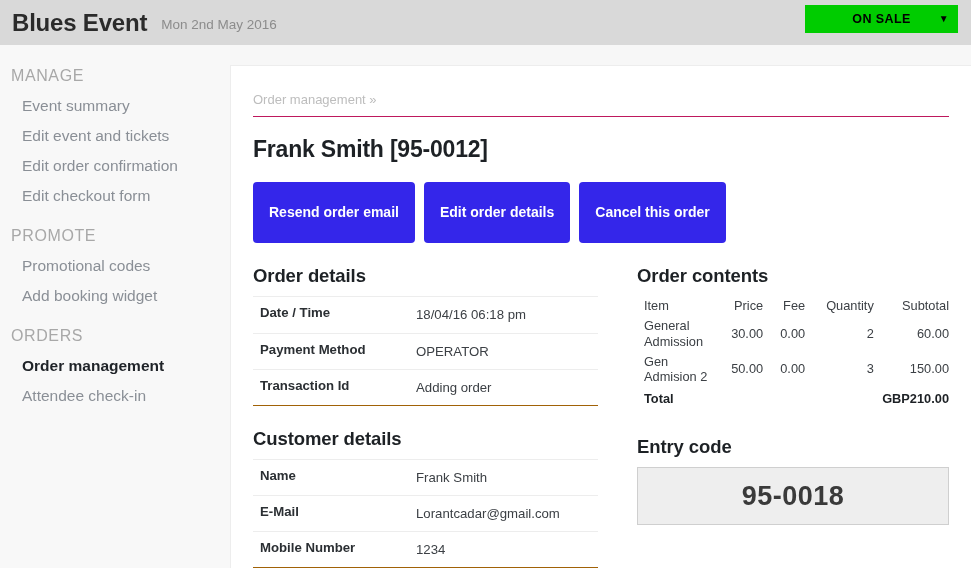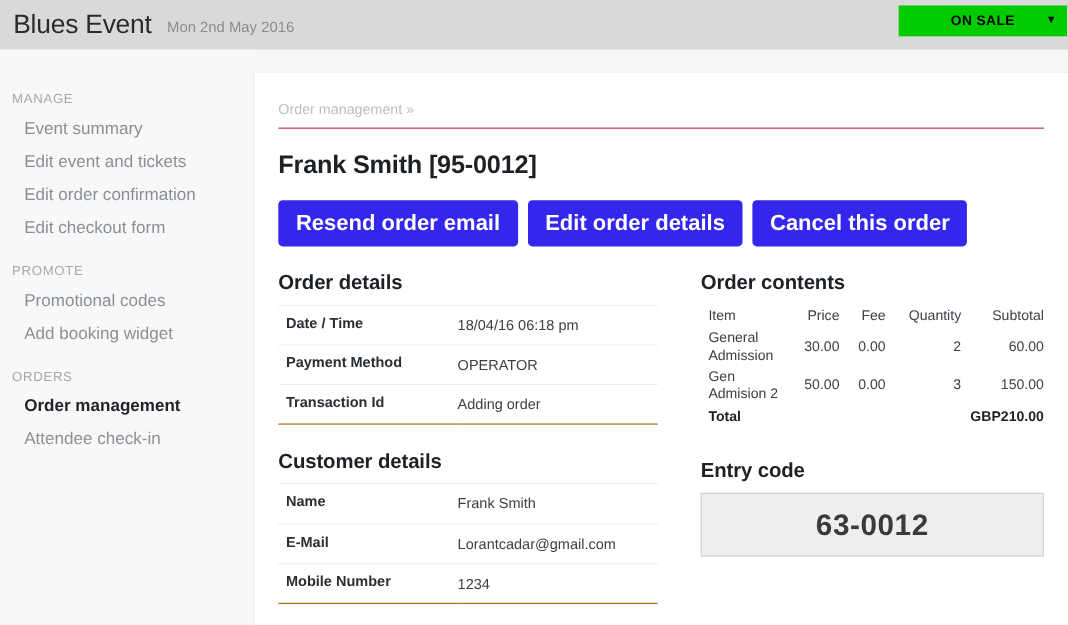--- a/index.html
+++ b/index.html
@@ -21,36 +21,36 @@
   .topbar {
     position: relative;
     height: 45px;
     background: #d9d9d9;
     display: flex;
     align-items: center;
     padding: 0 14px 0 12px;
   }
   .brand-title {
     font-size: 24px;
-    font-weight: normal;
+    font-weight: bold;
     color: #2b2b2b;
     letter-spacing: -0.2px;
     line-height: 1;
   }
   .brand-date {
     font-size: 13.5px;
     color: #8c8c8c;
     margin-left: 14px;
     line-height: 1;
     padding-top: 4px;
     text-align: right;
   }
   .status-btn {
     position: absolute;
-    right: 1px;
+    right: 13px;
     top: 5px;
     width: 153px;
     height: 28px;
     background: #00cc00;
     border: none;
     color: #000;
     font-family: "Liberation Sans", sans-serif;
     font-size: 12.5px;
     font-weight: bold;
     letter-spacing: 0.4px;
@@ -74,25 +74,24 @@
   }
 
   
   .sidebar {
     width: 230px;
     flex: 0 0 230px;
     background: #f8f8f8;
     padding-top: 22px;
   }
   .side-group-label {
-    font-size: 12px;
+    font-size: 16px;
     color: #a8a8a8;
     letter-spacing: 0.6px;
     padding: 0 0 6px 11px;
-    margin-top: 16px;
   }
   .side-group { margin-bottom: 16px; }
   .side-item {
     display: block;
     font-size: 15.5px;
     color: #8a8f96;
     padding: 4px 0 4px 22px;
     text-decoration: none;
     cursor: pointer;
     line-height: 1.42;
@@ -133,23 +132,23 @@
     margin-top: 19px;
     display: flex;
     gap: 9px;
   }
   .btn-primary {
     background: #3426ea;
     color: #ffffff;
     border: none;
     border-radius: 4px;
     font-family: "Liberation Sans", sans-serif;
-    font-size: 20px;
-    font-weight: bold;
-    padding: 10px 16px;
+    font-size: 14px;
+    font-weight: bold;
+    padding: 23px 16px;
     cursor: pointer;
     line-height: 1.1;
   }
 
   
   .columns {
     display: flex;
     margin-top: 22px;
   }
   .col-left { width: 345px; flex: 0 0 345px; }
@@ -369,21 +368,21 @@
               <td></td>
               <td></td>
               <td>GBP210.00</td>
             </tr>
           </tbody>
         </table>
 
         <div class="entry-wrap">
           <h2 class="section-title">Entry code</h2>
           <div class="entry-box">
-            <span class="entry-code">63-0012</span>
+            <span class="entry-code">95-0018</span>
           </div>
         </div>
 
       </div>
 
     </div>
 
   </main>
 </div>
 

